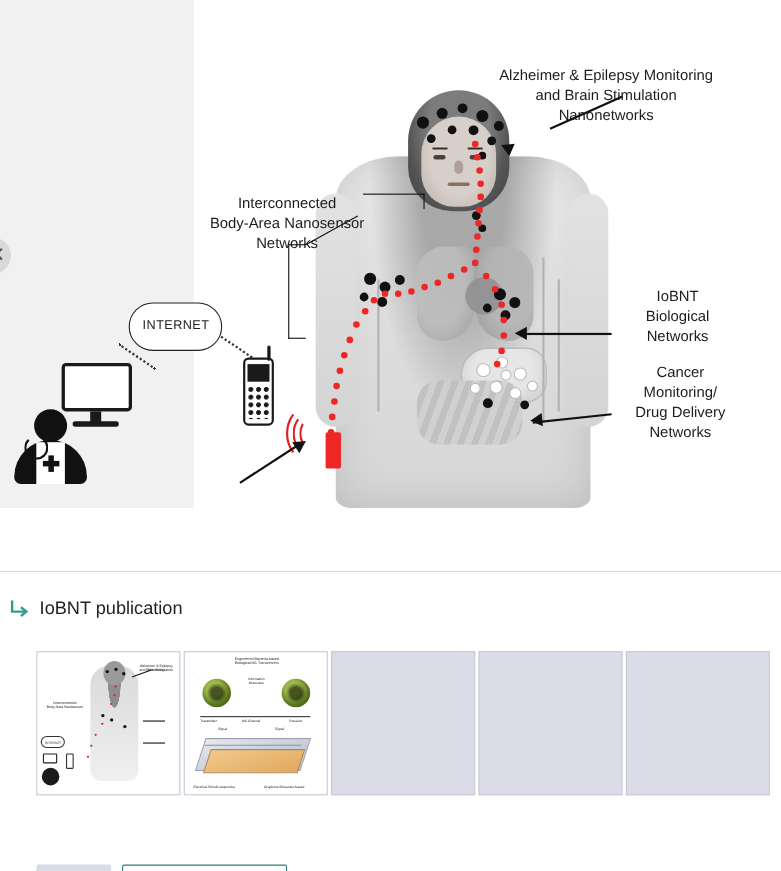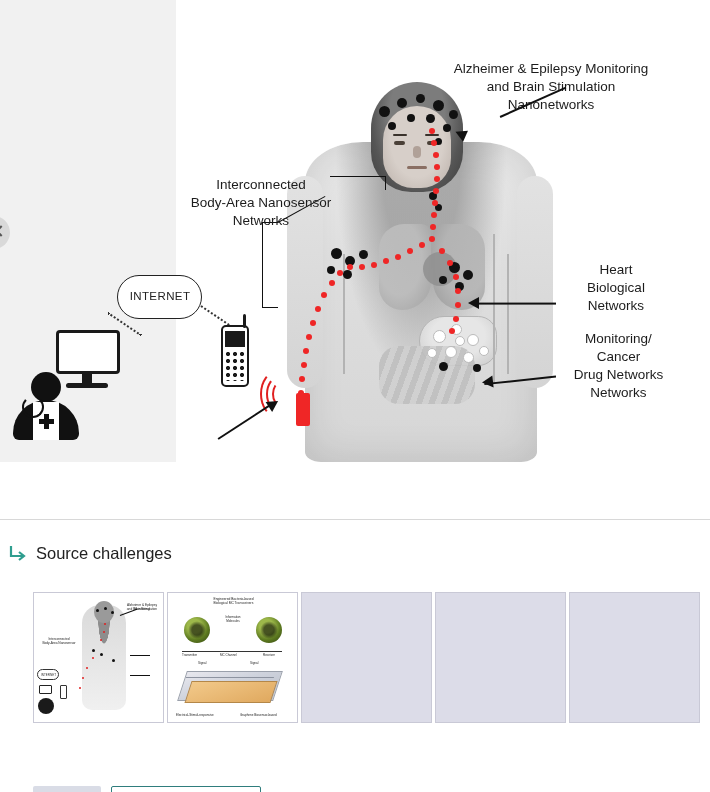--- a/index.html
+++ b/index.html
@@ -338,51 +338,51 @@
       <div class="arrow-blk" style="left:500px;top:116px;width:72px;transform:rotate(-24deg);"></div>
       <div class="arrow-head" style="left:455px;top:128px;border-right:11px solid #111;border-top:6px solid transparent;border-bottom:6px solid transparent;transform:rotate(24deg);"></div>
 
       <div class="lbl" style="left:176px;top:176px;width:170px;">
         <div>Interconnected</div>
         <div>Body-Area Nanosensor</div>
         <div>Networks</div>
       </div>
 
       <div class="lbl" style="left:556px;top:261px;width:120px;">
-        <div>Heart</div>
+        <div>IoBNT</div>
         <div>Biological</div>
         <div>Networks</div>
       </div>
       <div class="arrow-blk" style="left:556px;top:303px;width:84px;transform:rotate(180deg);transform-origin:left center;"></div>
       <div class="arrow-head" style="left:468px;top:297px;border-right:11px solid #111;border-top:6px solid transparent;border-bottom:6px solid transparent;"></div>
 
       <div class="lbl" style="left:556px;top:330px;width:125px;">
+        <div>Cancer</div>
         <div>Monitoring/</div>
-        <div>Cancer</div>
-        <div>Drug Networks</div>
+        <div>Drug Delivery</div>
         <div>Networks</div>
       </div>
       <div class="arrow-blk" style="left:556px;top:376px;width:72px;transform:rotate(174deg);transform-origin:left center;"></div>
       <div class="arrow-head" style="left:482px;top:376px;border-right:11px solid #111;border-top:6px solid transparent;border-bottom:6px solid transparent;transform:rotate(-6deg);"></div>
 
     </div>
     <div class="scroll-pill"></div>
   </div>
 
 
   <div class="divider"></div>
 
   <div class="source-head">
     <span class="arrow-icon">
       <svg width="20" height="20" viewBox="0 0 20 20">
         <path d="M3 3 L3 13 L15 13" fill="none" stroke="#2f9e8f" stroke-width="2.2"></path>
         <path d="M11 9 L16 13 L11 17" fill="none" stroke="#2f9e8f" stroke-width="2.2"></path>
       </svg>
     </span>
-    <span class="source-label">Source challenges</span>
+    <span class="source-label">IoBNT publication</span>
   </div>
 
   <div class="thumbs">
 
     <div class="thumb t1">
       <div class="t1-body"></div>
       <div class="t1-head"></div>
       <div class="t1-txt" style="left:88px;top:10px;width:40px;">Alzheimer &amp; Epilepsy Monitoring</div>
       <div class="t1-txt" style="left:88px;top:14px;width:40px;">and Brain Stimulation</div>
       <div class="t1-txt" style="left:6px;top:44px;width:38px;">Interconnected</div>

